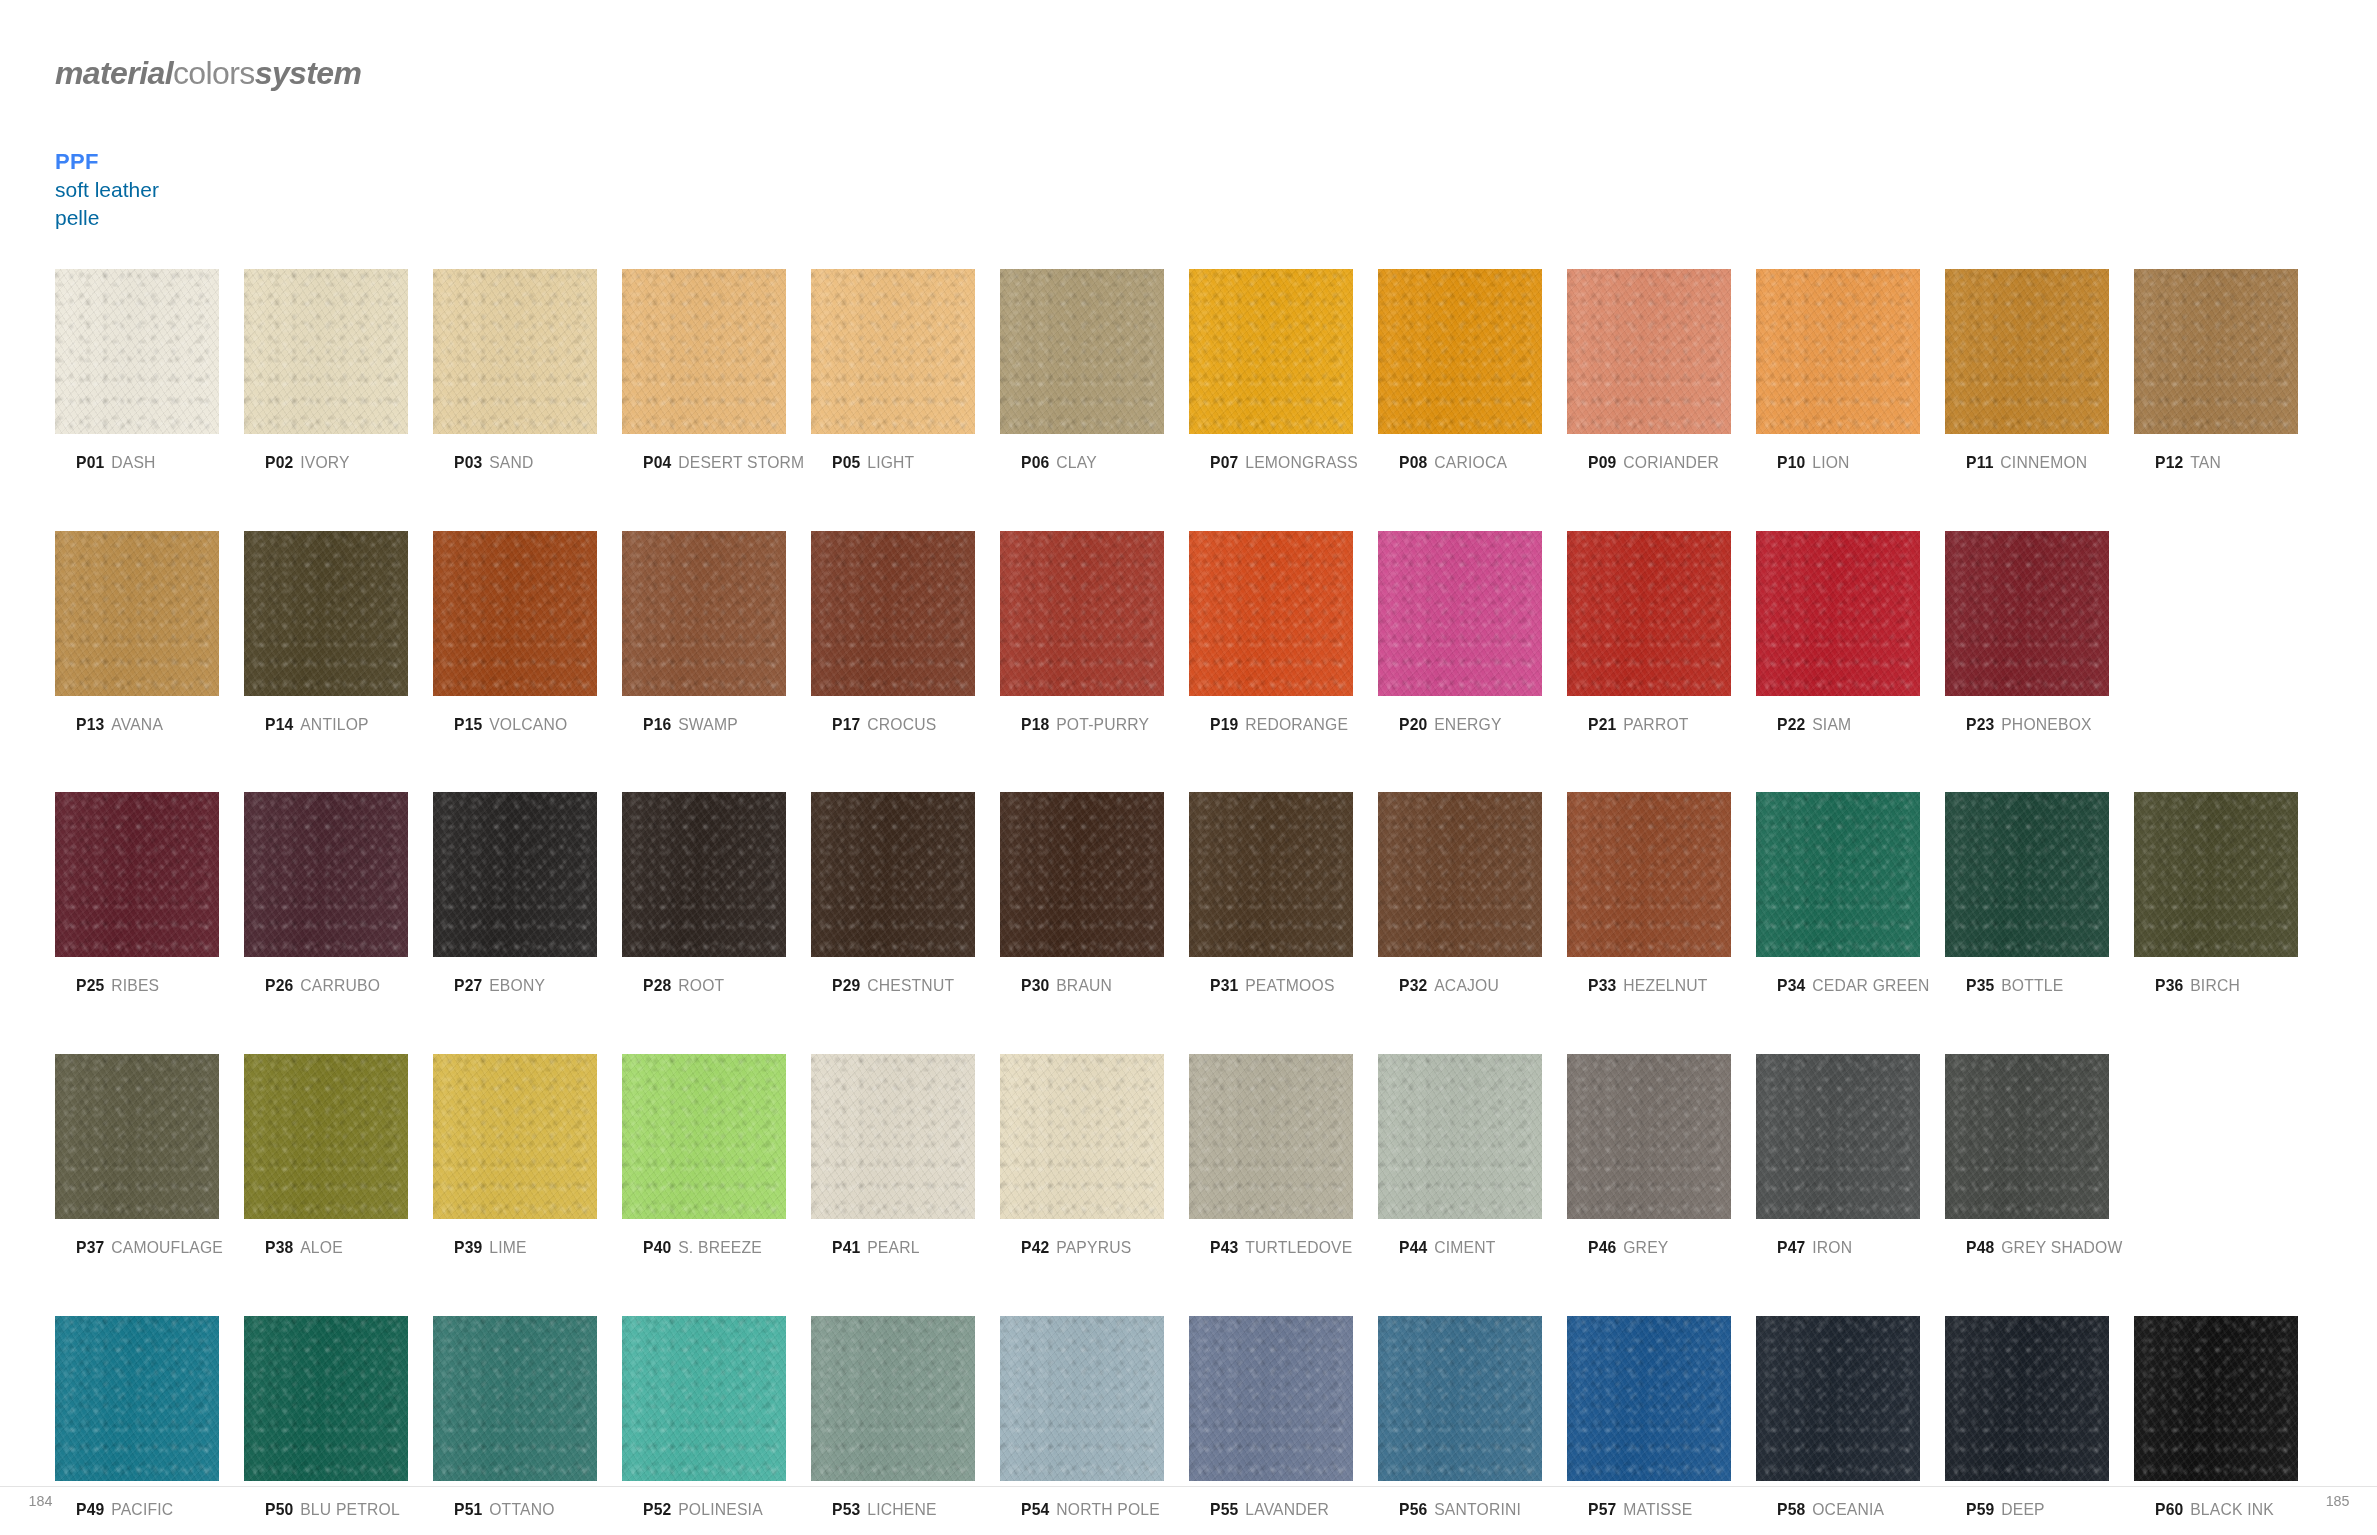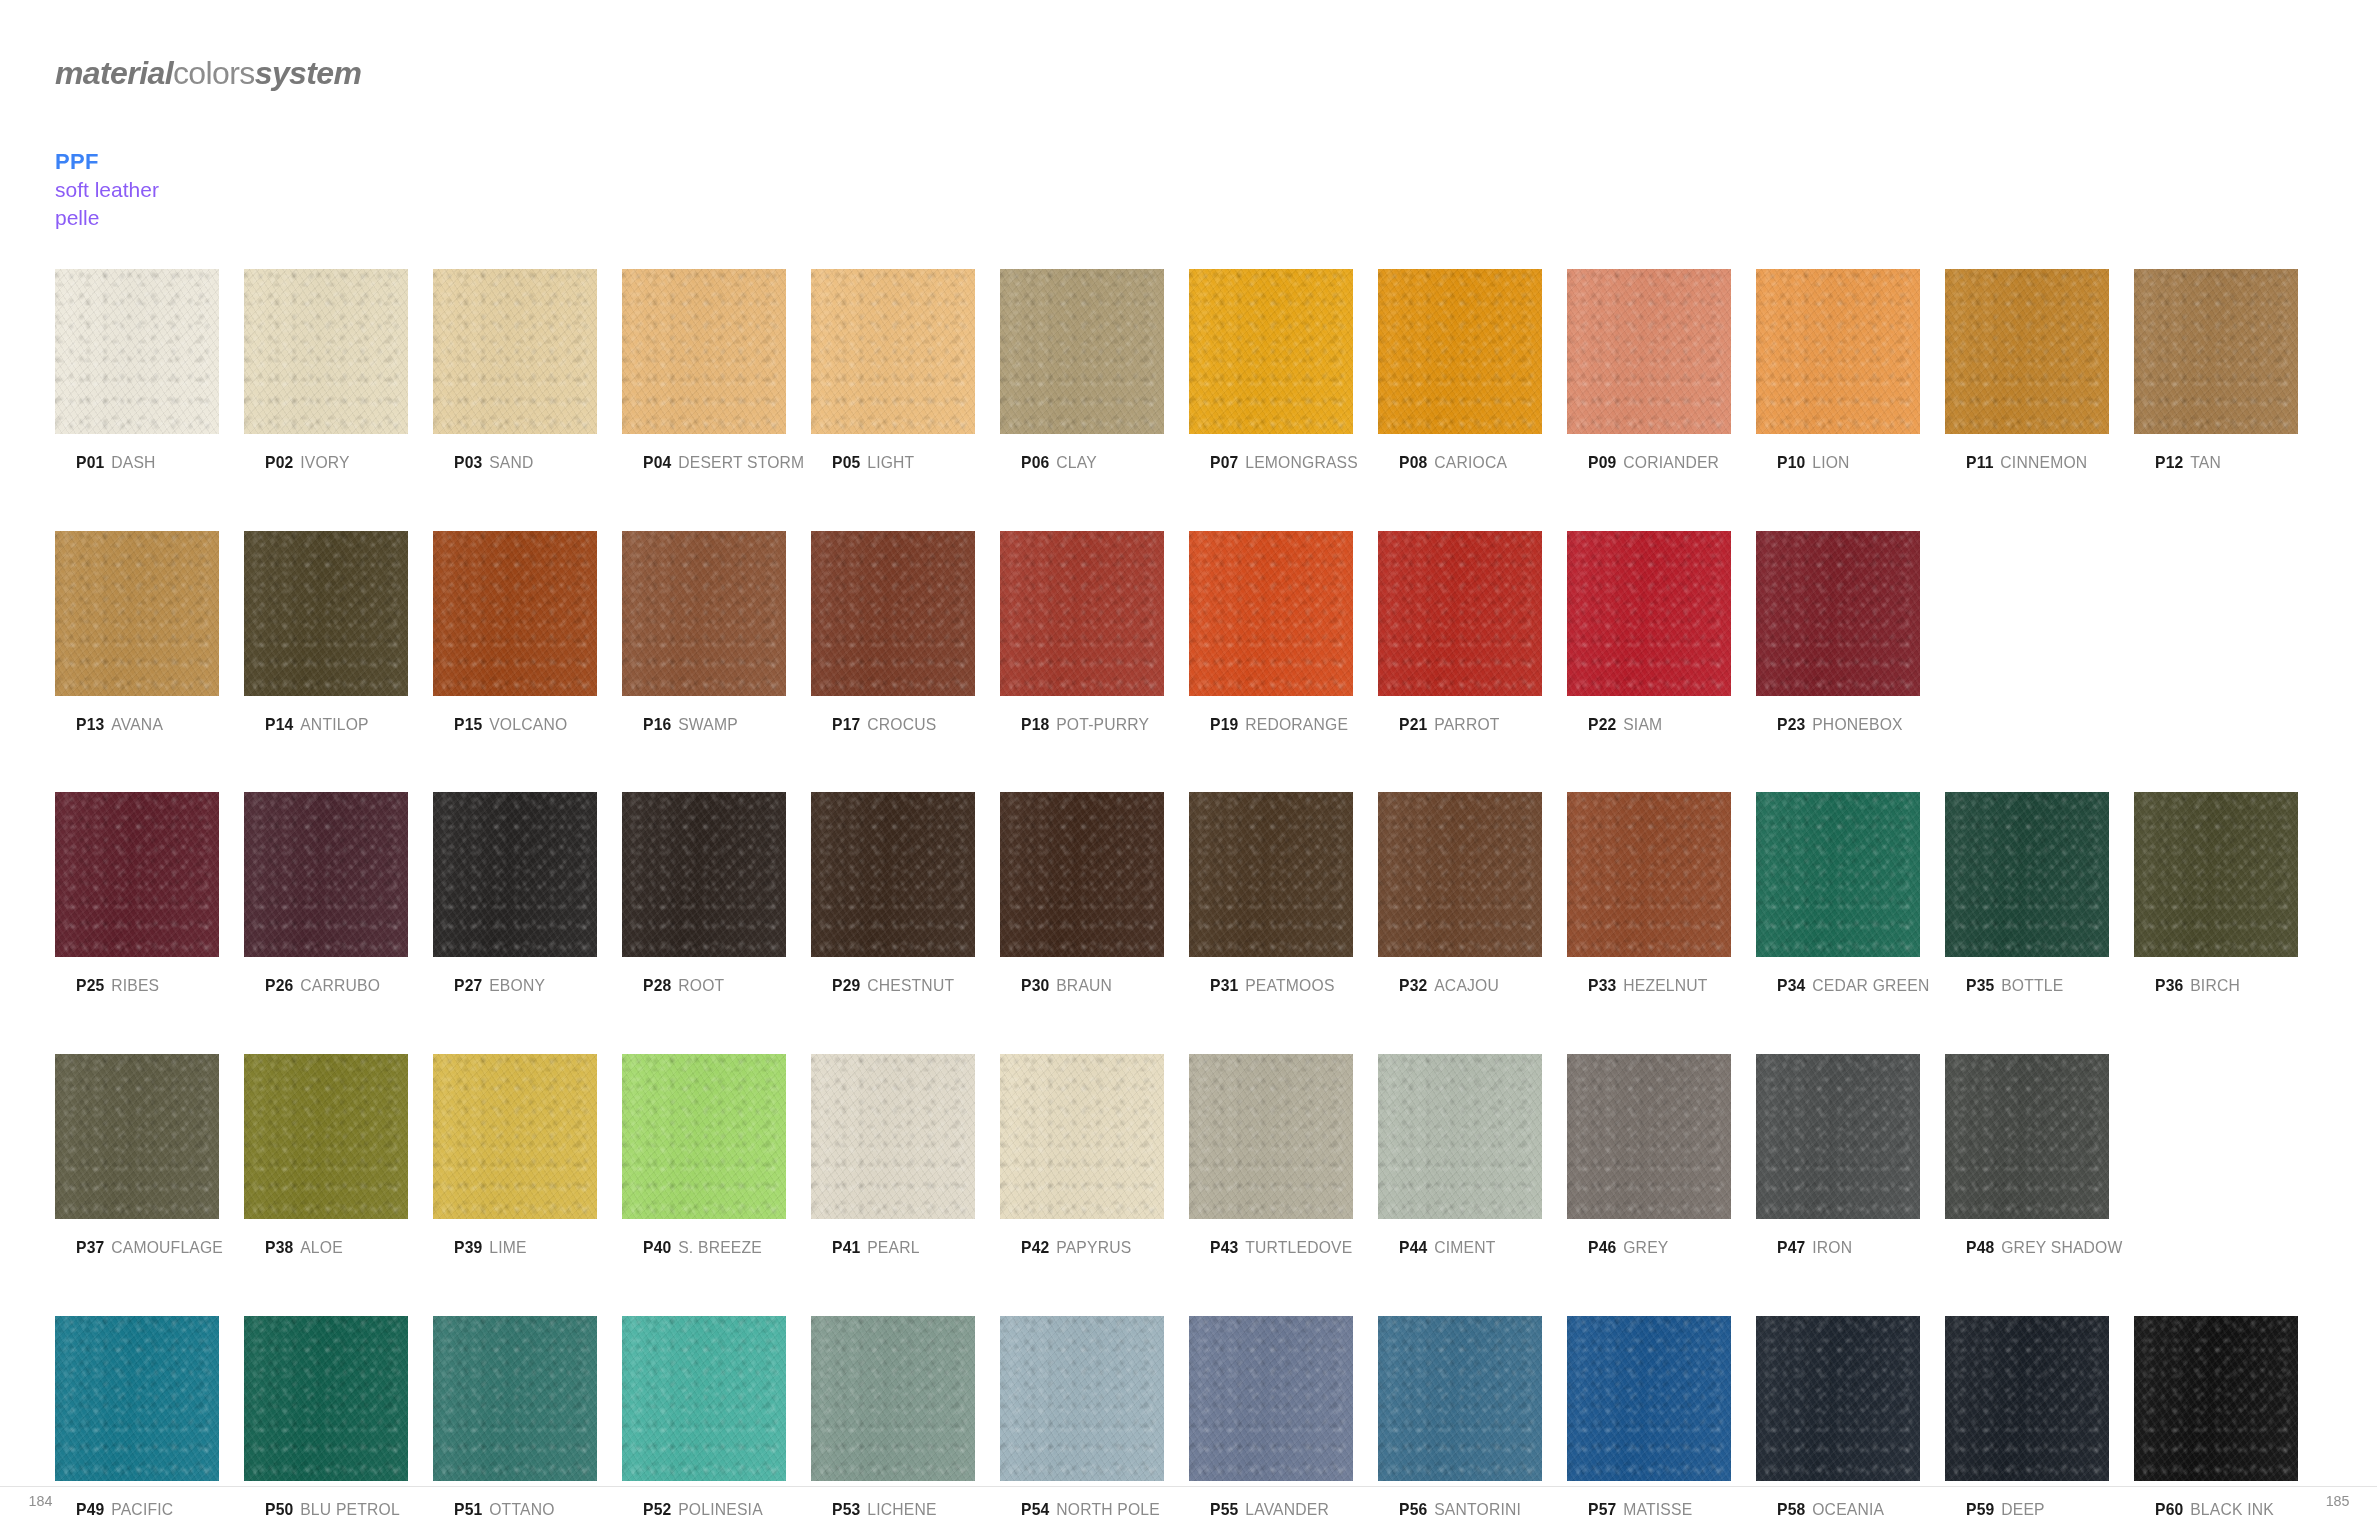--- a/index.html
+++ b/index.html
@@ -40,21 +40,21 @@
   }
   #family-block .fam-code {
     font-size: 22px;
     font-weight: bold;
     color: #3b82f6;
     letter-spacing: 0.3px;
   }
   #family-block .fam-desc {
     font-size: 21px;
     font-weight: normal;
-    color: #8b5cf6;
+    color: #0369a1;
   }
 
   
   #grid {
     position: absolute;
     left: 55px;
     top: 269px;
     width: 2273px;
     display: flex;
     flex-direction: column;
@@ -289,20 +289,26 @@
           <div class="chip-label"><span class="chip-code">P18</span><span class="chip-name">POT-PURRY</span></div>
         </div>
         <div class="cell">
           <div class="chip-wrap">
             <div class="chip" style="background-color: rgb(213, 75, 28);"></div>
           </div>
           <div class="chip-label"><span class="chip-code">P19</span><span class="chip-name">REDORANGE</span></div>
         </div>
         <div class="cell">
           <div class="chip-wrap">
+            <div class="chip" style="background-color: rgb(206, 74, 142);"></div>
+          </div>
+          <div class="chip-label"><span class="chip-code">P20</span><span class="chip-name">ENERGY</span></div>
+        </div>
+        <div class="cell">
+          <div class="chip-wrap">
             <div class="chip" style="background-color: rgb(182, 41, 31);"></div>
           </div>
           <div class="chip-label"><span class="chip-code">P21</span><span class="chip-name">PARROT</span></div>
         </div>
         <div class="cell">
           <div class="chip-wrap">
             <div class="chip" style="background-color: rgb(184, 28, 42);"></div>
           </div>
           <div class="chip-label"><span class="chip-code">P22</span><span class="chip-name">SIAM</span></div>
         </div>

